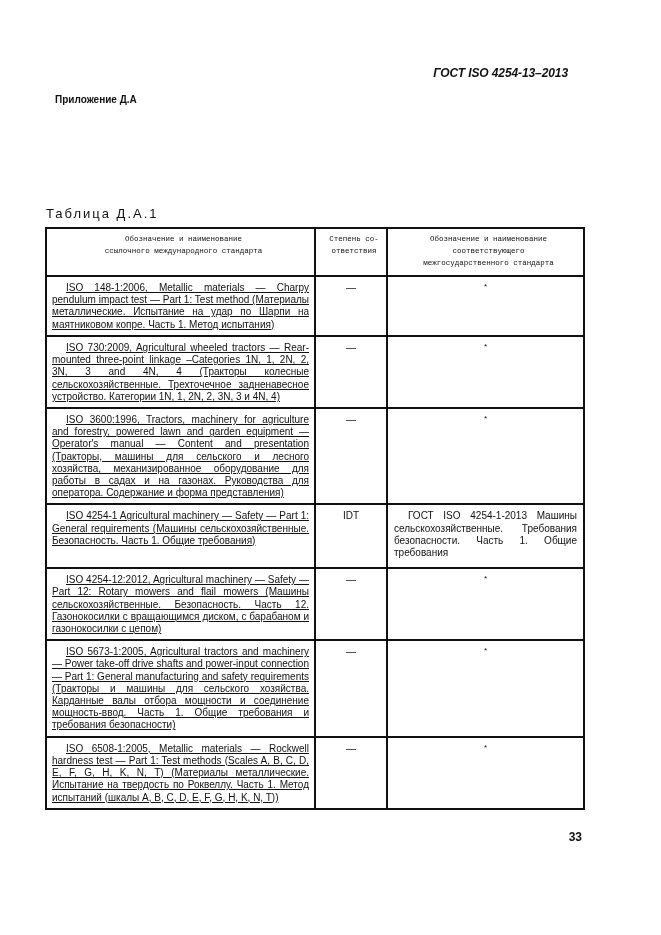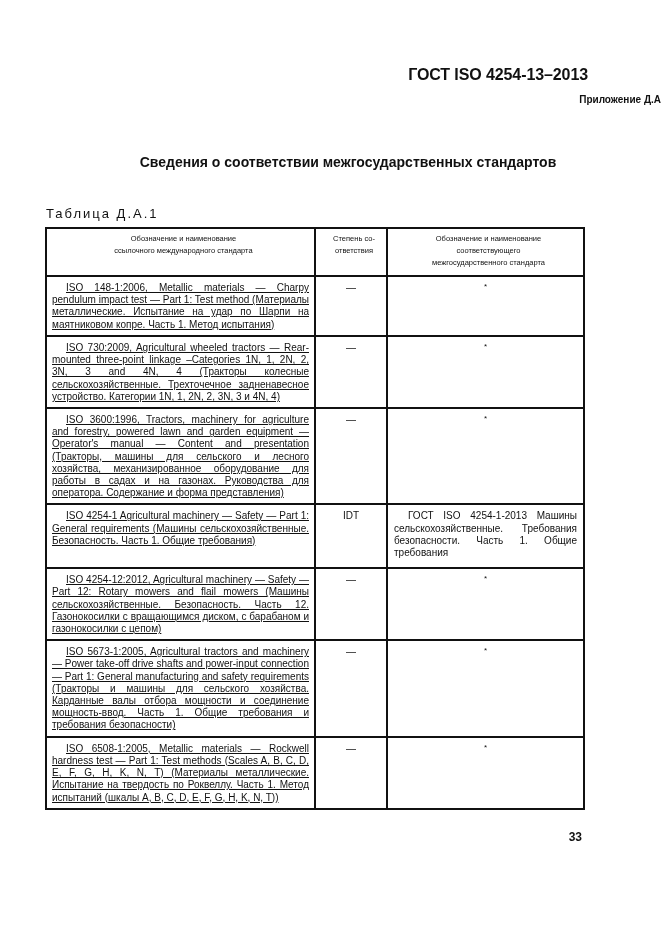--- a/index.html
+++ b/index.html
@@ -11,31 +11,32 @@
       width: 661px;
       height: 935px;
       position: relative;
       overflow: hidden;
       font-family: "Liberation Sans", sans-serif;
       color: #111111;
     }
     .doc-code {
       position: absolute;
       top: 66px;
-      right: 73px;
-      font-size: 16px;
+      right: 93px;
+      font-size: 12px;
       font-weight: bold;
       letter-spacing: -0.1px;
+      font-style: italic;
     }
     .appendix {
       position: absolute;
       top: 94px;
       left: 0;
       width: 661px;
-      text-align: right;
+      text-align: left;
       font-size: 10px;
       font-weight: bold;
       line-height: 12px;
     }
     .appendix div { margin-left: 55px; }
     .main-title {
       position: absolute;
       top: 154px;
       left: 0;
       width: 661px;
@@ -71,21 +72,21 @@
     col.c1 { width: 269px; }
     col.c2 { width: 72px; }
     col.c3 { width: 197px; }
     th {
       font-weight: normal;
       font-size: 7.5px;
       line-height: 12px;
       text-align: center;
       height: 46px;
     }
-    th .hdr { padding: 4px 6px 0 12px; }
+    th .hdr { padding: 4px 6px 0 12px; font-family: Liberation Mono, monospace; }
     td .cell-left {
       padding: 5px 5px 4px 5px;
       text-align: justify;
       text-indent: 14px;
       hyphens: manual;
       text-decoration: underline;
     }
     td .cell-center {
       padding: 5px 2px 0 2px;
       text-align: center;
@@ -111,21 +112,20 @@
 </head>
 <body>
 
 <div class="doc-code">ГОСТ ISO 4254-13–2013</div>
 
 <div class="appendix">
   <div>Приложение Д.А</div>
 </div>
 
 <div class="main-title">
-  <div>Сведения о соответствии межгосударственных стандартов</div>
 </div>
 
 <div class="table-caption">Таблица Д.А.1</div>
 
 <table class="std-table">
   <colgroup>
     <col class="c1">
       <col class="c2">
       <col class="c3">
   </colgroup>

